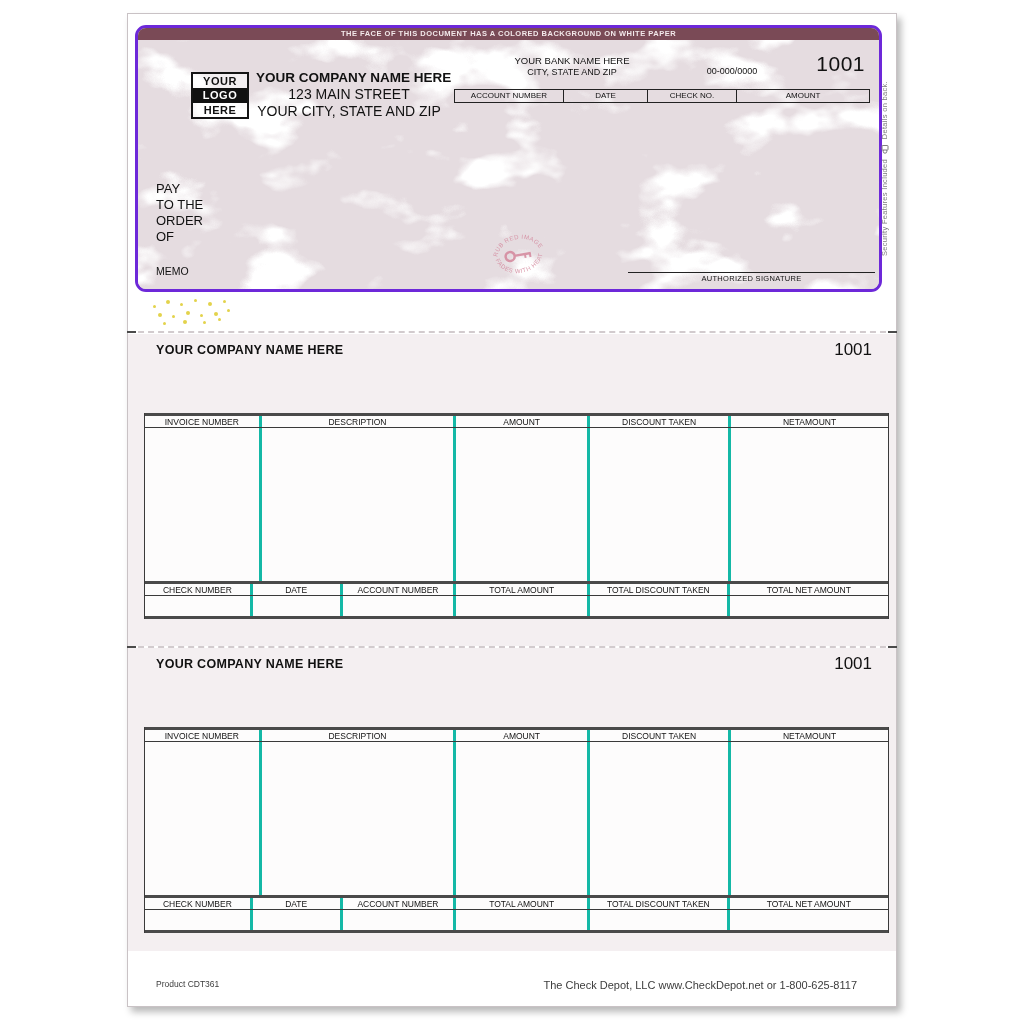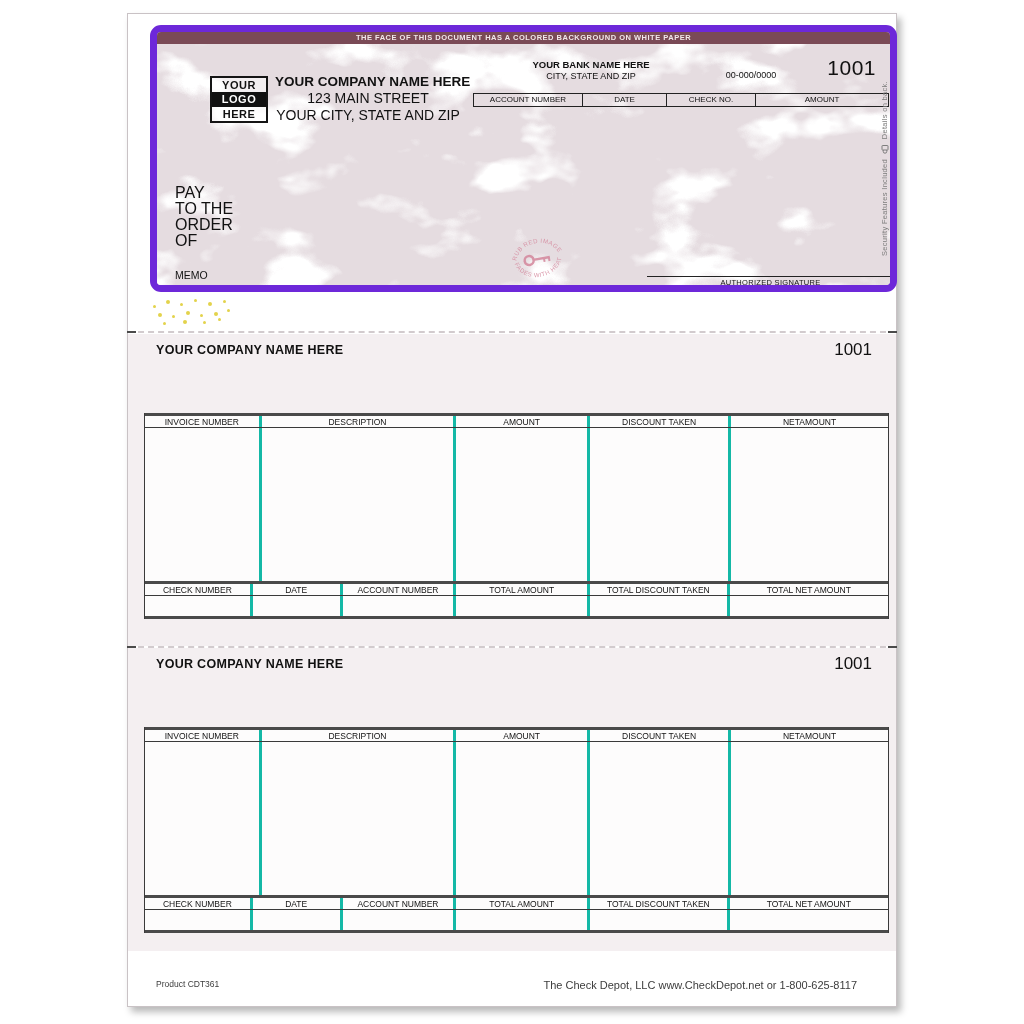--- a/index.html
+++ b/index.html
@@ -5,22 +5,22 @@
   * { margin:0; padding:0; box-sizing:border-box; }
   html,body { width:1024px; height:1024px; background:#ffffff; font-family:"Liberation Sans", sans-serif; }
   #document {
     position:absolute; left:127px; top:13px; width:770px; height:994px;
     background:#ffffff; border:1px solid #c9c2c5;
     box-shadow:4px 5px 7px rgba(0,0,0,0.28);
   }
 
   
   .check {
-    position:absolute; left:22px; top:11px; width:747px; height:267px;
-    border:7px solid #6d28d9; border-radius:11px; overflow:hidden; background:#e5dce0;
+    position:absolute; left:7px; top:11px; width:747px; height:267px;
+    border:3px solid #6d28d9; border-radius:11px; overflow:hidden; background:#e5dce0;
   }
   .check-banner {
     position:absolute; left:0; top:0; width:100%; height:12px; background:#7a4a56;
     color:#f2e8ea; font-size:7.5px; font-weight:bold; letter-spacing:0.5px;
     text-align:center; line-height:12px;
   }
   .marble-svg { position:absolute; left:0; top:12px; width:100%; height:255px; }
   .check-content { position:absolute; inset:0; }
 
   .logo-box {
@@ -28,35 +28,35 @@
     border:2px solid #151515; background:rgba(255,255,255,0.55); text-align:center;
   }
   .logo-box .lrow { font-size:11px; font-weight:bold; line-height:14.3px; color:#111; letter-spacing:0.5px; }
   .logo-box .lrow.inv { background:#111; color:#fff; }
 
   .company-block { position:absolute; left:118px; top:42px; width:186px; text-align:center; color:#111; }
   .company-name { font-size:13.5px; font-weight:bold; white-space:nowrap; }
   .company-line { font-size:14px; margin-top:1px; }
 
   .bank-block { position:absolute; left:372px; top:27px; width:124px; text-align:center; color:#111; }
-  .bank-name { font-size:9.5px; font-weight:bold; white-space:nowrap; }
+  .bank-name { font-size:9.5px; font-weight:normal; white-space:nowrap; }
   .bank-line { font-size:9px; margin-top:1px; }
 
   .fraction { position:absolute; left:551px; top:38px; width:86px; text-align:center; font-size:9px; color:#111; }
   .check-no { position:absolute; right:14px; top:24px; font-size:21px; color:#111; letter-spacing:0.5px; }
 
   .check-header-table { position:absolute; left:316px; top:61px; width:418px; display:flex; }
   .cht-cell {
     border:1px solid #222; height:14px; font-size:8px; color:#111;
     text-align:center; line-height:12px; margin-left:-1px; background:transparent;
   }
   .cht-cell:first-child { margin-left:0; }
   .cht-c1 { width:110px; } .cht-c2 { width:85px; } .cht-c3 { width:90px; } .cht-c4 { width:134px; }
 
-  .payto { position:absolute; left:18px; top:153px; font-size:16px; color:#111; line-height:16px; }
+  .payto { position:absolute; left:18px; top:153px; font-size:13px; color:#111; line-height:16px; }
   .memo { position:absolute; left:18px; top:237px; font-size:10.5px; color:#111; }
 
   .sigline { position:absolute; left:490px; top:244px; width:247px; border-top:1px solid #222; text-align:center; }
   .sigline .siglabel { font-size:7.5px; color:#111; margin-top:1px; letter-spacing:0.3px; }
 
   .seal { position:absolute; left:352px; top:202px; width:58px; height:50px; transform:rotate(-10deg); opacity:0.85; }
 
   .side-text {
     position:absolute; left:752px; top:30px; height:250px; width:17px;
     writing-mode:vertical-rl; transform:rotate(180deg);

